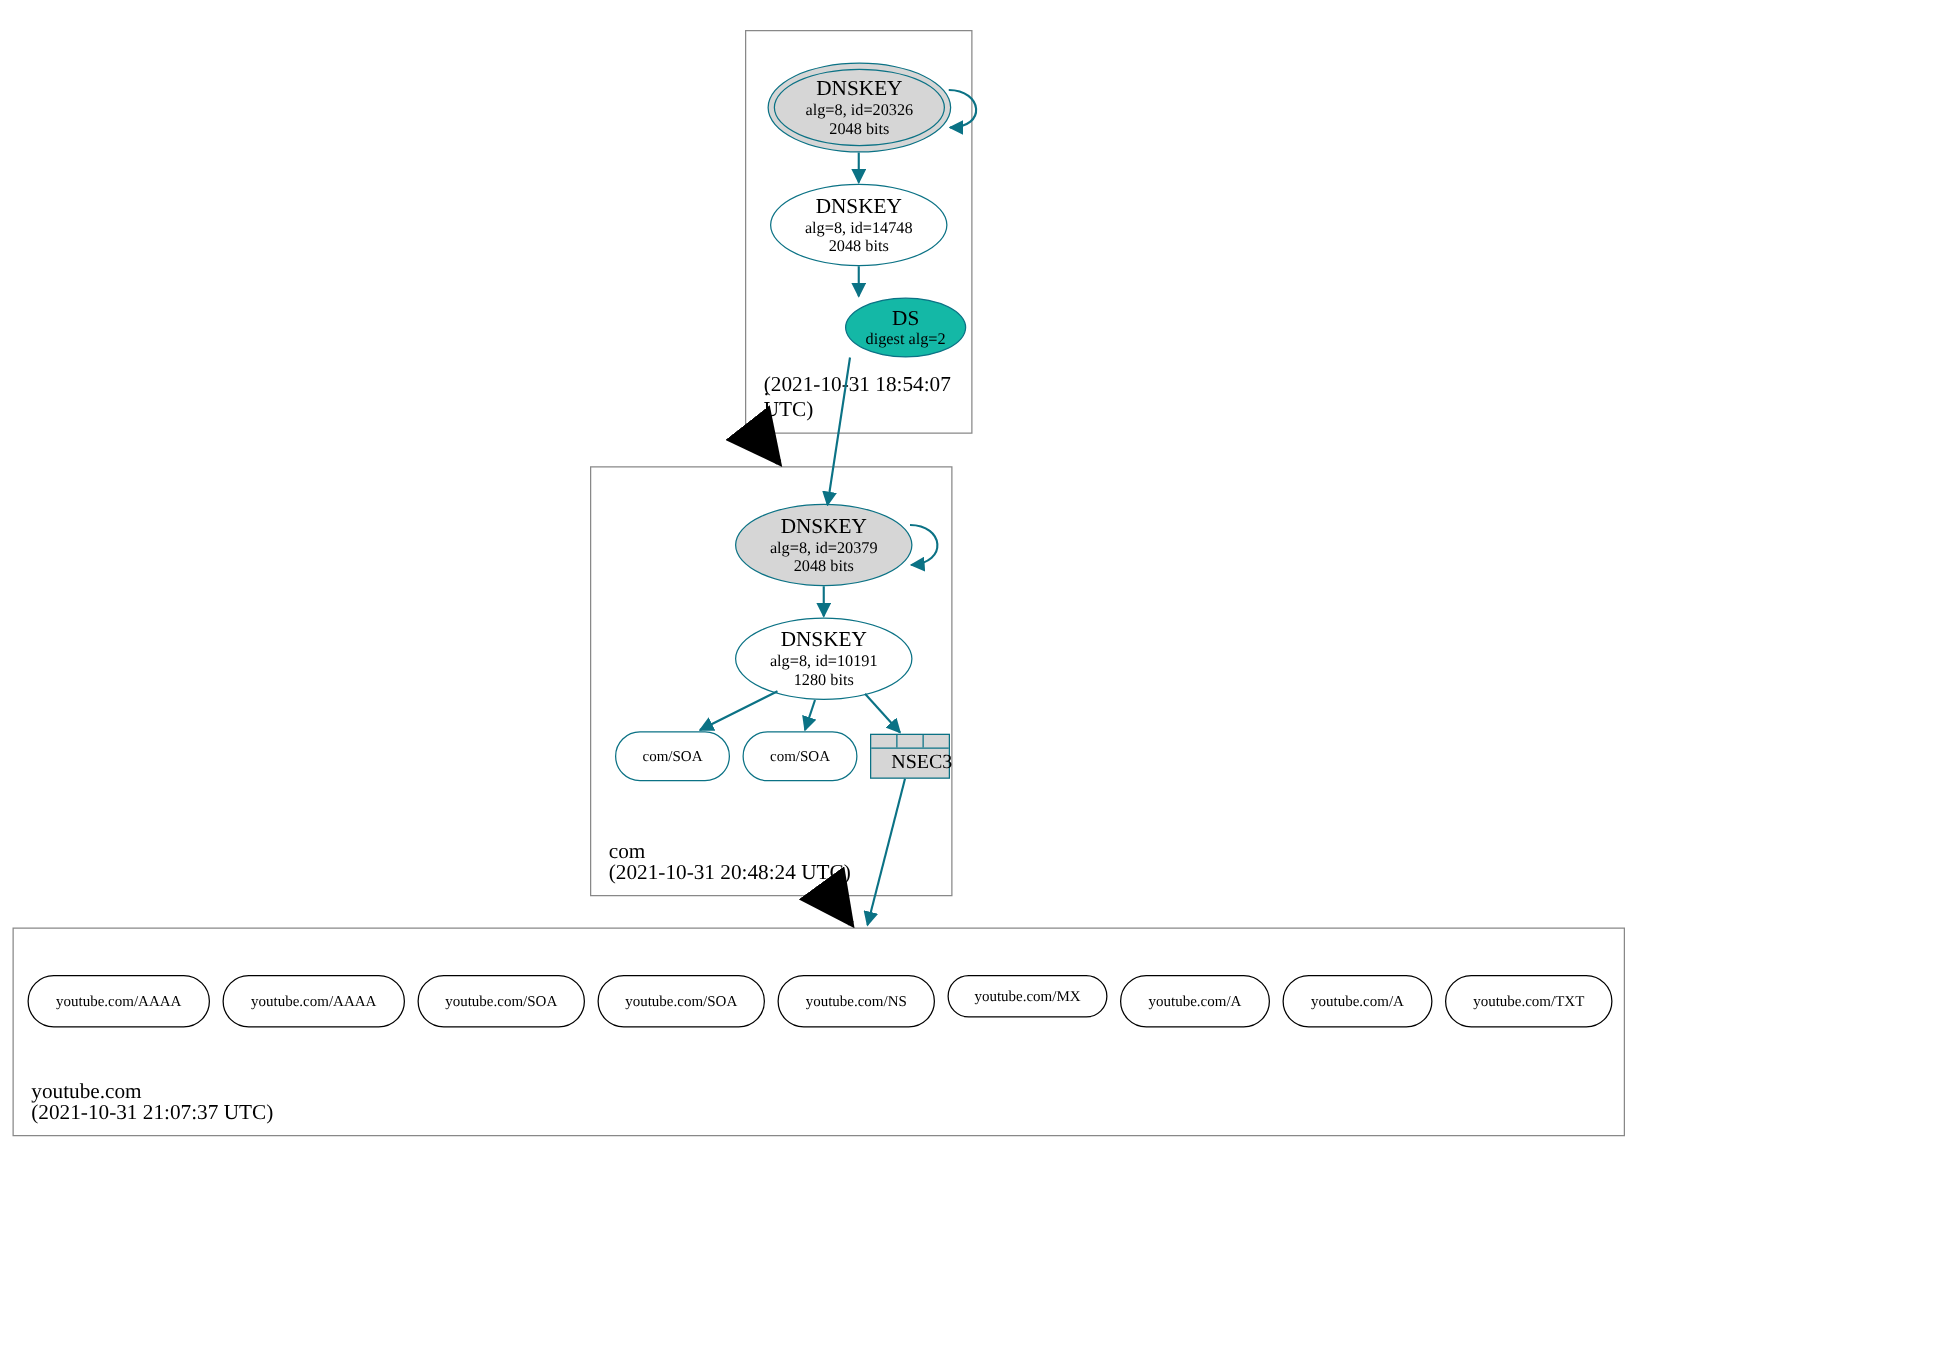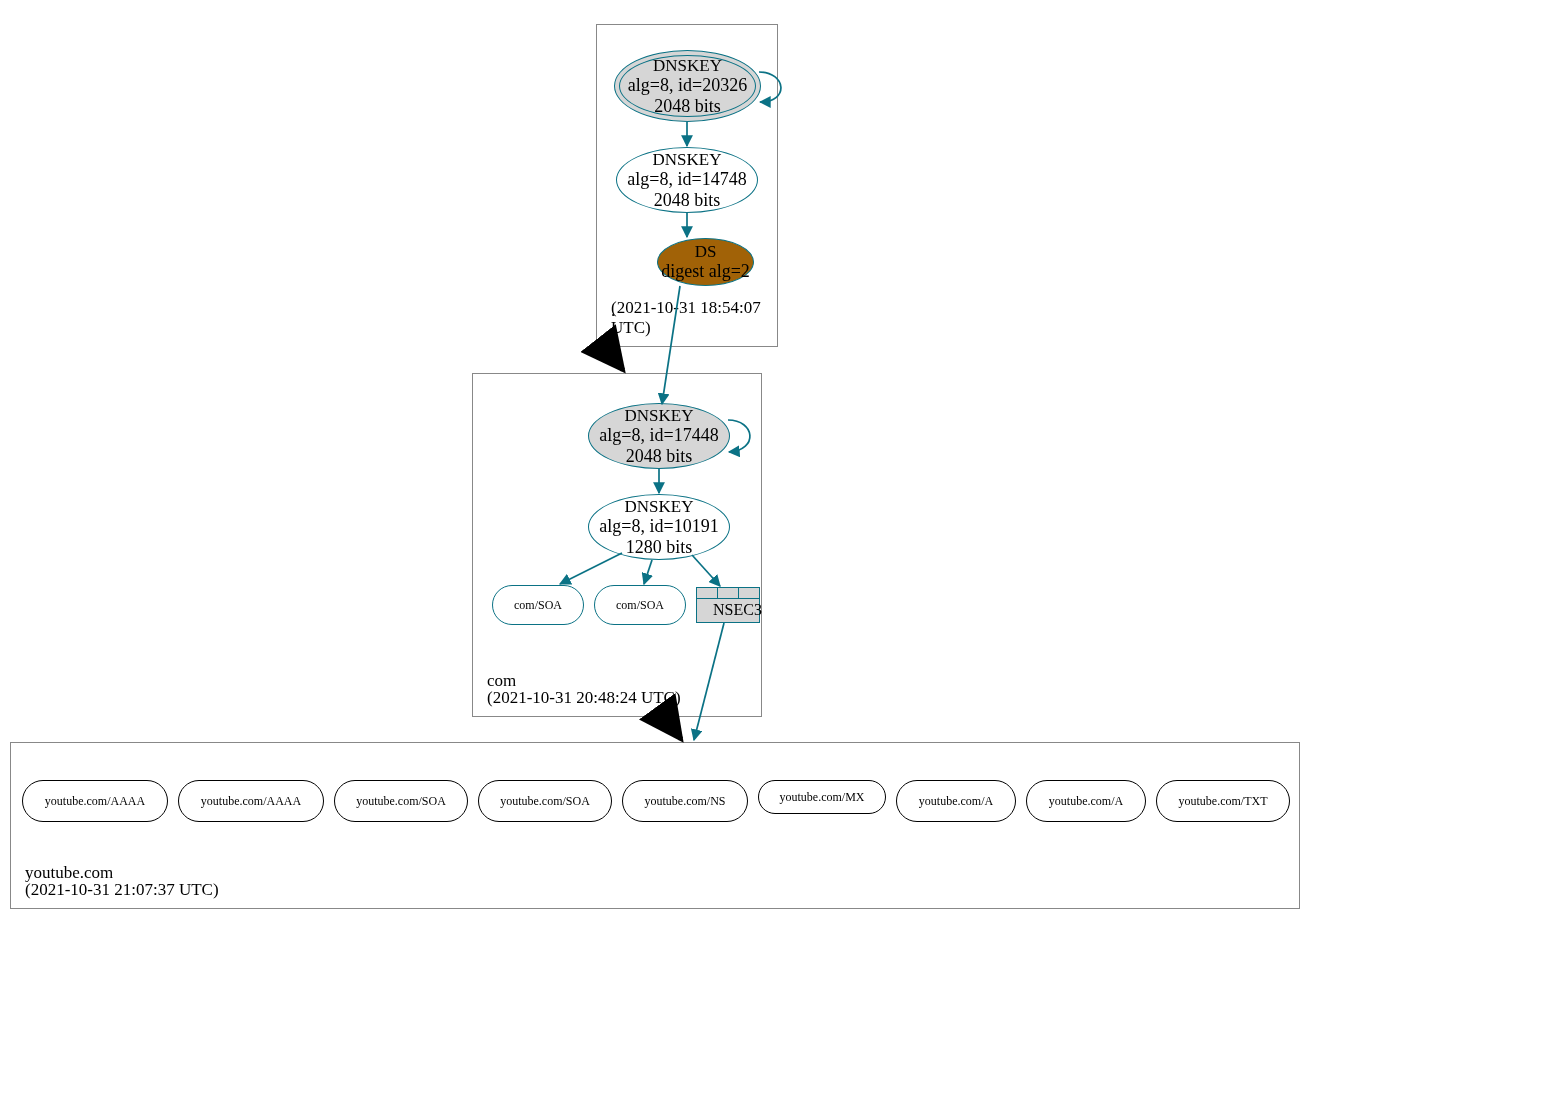--- a/index.html
+++ b/index.html
@@ -8,52 +8,52 @@
   .zts{position:absolute;left:14px;font-size:17px}
   .ell{position:absolute;border:1.7px solid;border-radius:50%;display:flex;flex-direction:column;align-items:center;justify-content:center;text-align:right;line-height:1.15;box-sizing:border-box}
   .dbl::before{content:"";position:absolute;inset:4px;border:1.7px solid;border-radius:50%;border-color:inherit}
   .rrect{position:absolute;border:1.7px solid;border-radius:22px;display:flex;align-items:center;justify-content:center;font-size:12px;box-sizing:border-box;padding:0 10px}
   .nsec3{position:absolute;border:1.6px solid #0B7285;background:#d6d6d6;box-sizing:border-box}
   .nsec3 .top{height:10px;border-bottom:1.6px solid #0B7285;display:flex}
   .nsec3 .top div{flex:1;border-right:1.6px solid #0B7285}
   .nsec3 .top div:last-child{border-right:none}
   .nsec3 .lbl{text-align:center;font-size:16px;padding:2px 16px 4px}
   .t{font-size:17px}
-  .s{font-size:18px}
+  .s{font-size:13px}
   svg.edges{position:absolute;left:0;top:0;pointer-events:none}
 </style>
 </head>
 <body>
 
 <div class="zone" style="left:596px;top:24px;width:182px;height:323px">
   <div class="zlabel" style="bottom:25px">.</div>
   <div class="zts" style="bottom:8px">(2021-10-31 18:54:07 UTC)</div>
 </div>
 <div class="ell dbl" style="left:614px;top:50px;width:147px;height:72px;border-color:#0B7285;background:#d6d6d6">
   <span class="t">DNSKEY</span>
   <span class="s">alg=8, id=20326</span>
   <span class="s">2048 bits</span>
 </div>
 <div class="ell" style="left:616px;top:147px;width:142px;height:66px;border-color:#0B7285;background:#fff">
   <span class="t">DNSKEY</span>
   <span class="s">alg=8, id=14748</span>
   <span class="s">2048 bits</span>
 </div>
-<div class="ell" style="left:657px;top:238px;width:97px;height:48px;border-color:#0B7285;background:#a16207">
+<div class="ell" style="left:676px;top:238px;width:97px;height:48px;border-color:#0B7285;background:#14b8a6">
   <span class="t">DS</span>
   <span class="s">digest alg=2</span>
 </div>
 
 <div class="zone" style="left:472px;top:373px;width:290px;height:344px">
   <div class="zlabel" style="bottom:25px">com</div>
   <div class="zts" style="bottom:8px">(2021-10-31 20:48:24 UTC)</div>
 </div>
 <div class="ell" style="left:588px;top:403px;width:142px;height:66px;border-color:#0B7285;background:#d6d6d6">
   <span class="t">DNSKEY</span>
-  <span class="s">alg=8, id=17448</span>
+  <span class="s">alg=8, id=20379</span>
   <span class="s">2048 bits</span>
 </div>
 <div class="ell" style="left:588px;top:494px;width:142px;height:66px;border-color:#0B7285;background:#fff">
   <span class="t">DNSKEY</span>
   <span class="s">alg=8, id=10191</span>
   <span class="s">1280 bits</span>
 </div>
 <div class="rrect" style="left:492px;top:585px;width:92px;height:40px;border-color:#0B7285">com/SOA</div>
 <div class="rrect" style="left:594px;top:585px;width:92px;height:40px;border-color:#0B7285">com/SOA</div>
 <div class="nsec3" style="left:696px;top:587px;width:64px;height:36px">

